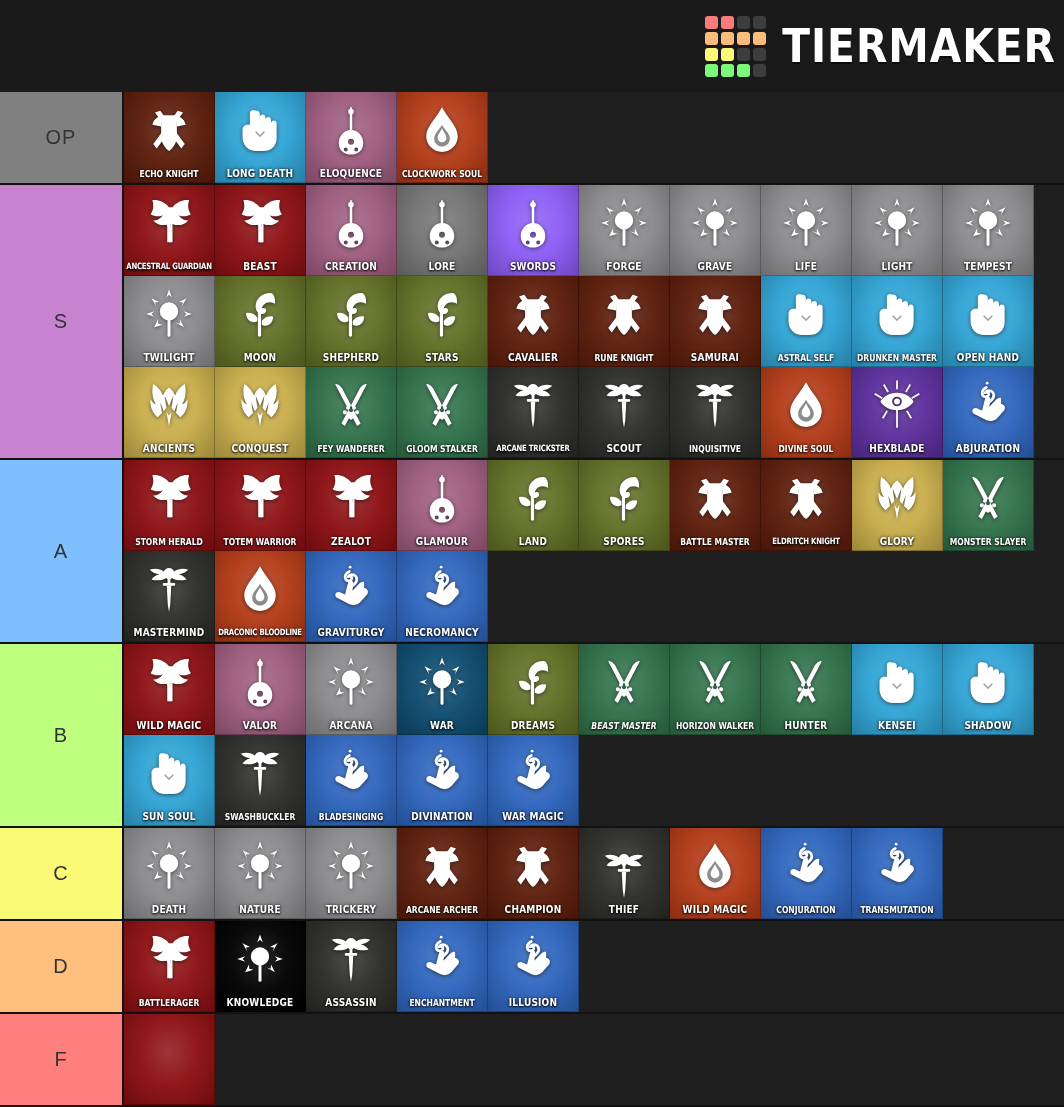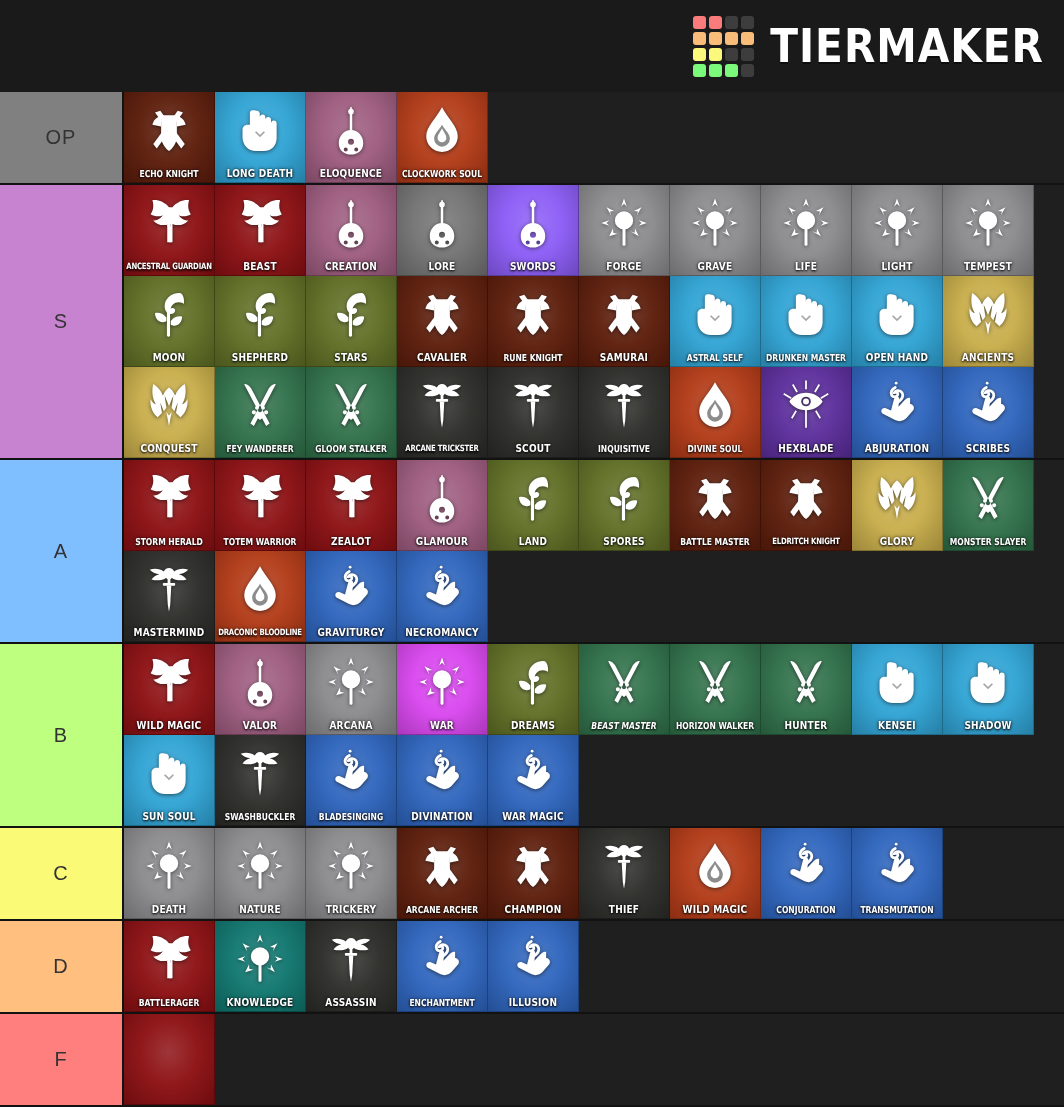--- a/index.html
+++ b/index.html
@@ -14,21 +14,21 @@
   
   .header-row {
     display: flex;
     align-items: stretch;
     height: 92px;
     background: #1a1a1a;
     position: relative;
   }
   .brand {
     position: absolute;
-    right: 16px;
+    right: 4px;
     top: 0;
     height: 92px;
     display: flex;
     align-items: center;
     gap: 12px;
   }
   .brand-grid {
     display: grid;
     grid-template-columns: repeat(4, 13px);
     grid-template-rows: repeat(4, 13px);
@@ -288,20 +288,30 @@
           <div class="tile" style="background: rgb(138, 138, 141);">
             <div class="glow"></div>
             <span><svg viewBox="0 0 64 64" fill="#fff">
                 <path d="M32 4l3.2 9.2L32 10l-3.2 3.2zM12 14l8.6 4.4-4.6.4 1.4 4.6zM52 14l-5.4 9.4 1.4-4.6-4.6-.4zM6 32l9.2-3.2L12 32l3.2 3.2zM58 32l-9.2 3.2L52 32l-3.2-3.2zM15 47l4.4-8.6.4 4.6 4.6 1.4zM49 47l-9.4-5.4 4.6 1.4.4-4.6z"></path>
                 <circle cx="32" cy="29" r="8.2"></circle>
                 <path d="M32 18.5a10.5 10.5 0 1 0 0 21 10.5 10.5 0 0 0 0-21zm0 3.6a6.9 6.9 0 1 1 0 13.8 6.9 6.9 0 0 1 0-13.8z"></path>
                 <rect x="30.3" y="37" width="3.4" height="21" rx="1.5"></rect>
               </svg></span>
             <div class="caption">Tempest</div>
           </div>
+          <div class="tile" style="background: rgb(138, 138, 141);">
+            <div class="glow"></div>
+            <span><svg viewBox="0 0 64 64" fill="#fff">
+                <path d="M32 4l3.2 9.2L32 10l-3.2 3.2zM12 14l8.6 4.4-4.6.4 1.4 4.6zM52 14l-5.4 9.4 1.4-4.6-4.6-.4zM6 32l9.2-3.2L12 32l3.2 3.2zM58 32l-9.2 3.2L52 32l-3.2-3.2zM15 47l4.4-8.6.4 4.6 4.6 1.4zM49 47l-9.4-5.4 4.6 1.4.4-4.6z"></path>
+                <circle cx="32" cy="29" r="8.2"></circle>
+                <path d="M32 18.5a10.5 10.5 0 1 0 0 21 10.5 10.5 0 0 0 0-21zm0 3.6a6.9 6.9 0 1 1 0 13.8 6.9 6.9 0 0 1 0-13.8z"></path>
+                <rect x="30.3" y="37" width="3.4" height="21" rx="1.5"></rect>
+              </svg></span>
+            <div class="caption">Twilight</div>
+          </div>
           <div class="tile" style="background: rgb(95, 110, 36);">
             <div class="glow"></div>
             <span><svg viewBox="0 0 64 64" fill="#fff">
                 <path d="M44 8c-10 0-17 7-17 15 0 5 3 9 7 9 3 0 5-2 5-4 0-2-1-3-3-3-1 0-2 .5-2 1.5 0-4 4-8 9-8 3 0 5 1 6 2 1-5-1-12.5-5-12.5z"></path>
                 <rect x="29.6" y="28" width="3.6" height="30" rx="1.6"></rect>
                 <path d="M29 36c-4-5-9-6-13-5 0 5 3 9 7 10 3 .7 5 .2 6-1zM34 40c4-5 9-6 13-5 0 5-3 9-7 10-3 .7-5 .2-6-1z"></path>
               </svg></span>
             <div class="caption">Moon</div>
           </div>
           <div class="tile" style="background: rgb(95, 110, 36);">
@@ -460,29 +470,20 @@
             <div class="caption">Hexblade</div>
           </div>
           <div class="tile" style="background: rgb(45, 100, 189);">
             <div class="glow"></div>
             <span><svg viewBox="0 0 64 64" fill="#fff">
                 <circle cx="31" cy="7" r="1.6"></circle>
                 <path d="M30 12c-4 2-6 6-4 9 1.6 2.4 5 2.2 6.4.2 1.2-1.8.2-4-1.8-4-1.2 0-2 .8-2 1.8.6-2 2.4-3.4 4.6-3.4 3 0 5.4 2.4 5.4 5.6 0 4.4-4.4 7.2-8 9.6" fill="none" stroke="#fff" stroke-width="3.2" stroke-linecap="round"></path>
                 <path d="M47 24c-2.4-.6-4.4.6-6.4 2.6l-7 7.4 1-8.6c.2-2-1.2-3.4-3-3.2-1.6.2-2.6 1.4-3 3l-3.4 13-6-2.6c-2-.8-4 0-4.8 1.8-.8 2 0 4 2 5l13.4 6.8c4.6 2.4 9.6 1.4 13-2.2l7-8c2-2.2 2-5.2 0-7-1-.8-2-1.2-2.8-1z"></path>
               </svg></span>
             <div class="caption">Abjuration</div>
-          </div>
-          <div class="tile" style="background: rgb(45, 100, 189);">
-            <div class="glow"></div>
-            <span><svg viewBox="0 0 64 64" fill="#fff">
-                <circle cx="31" cy="7" r="1.6"></circle>
-                <path d="M30 12c-4 2-6 6-4 9 1.6 2.4 5 2.2 6.4.2 1.2-1.8.2-4-1.8-4-1.2 0-2 .8-2 1.8.6-2 2.4-3.4 4.6-3.4 3 0 5.4 2.4 5.4 5.6 0 4.4-4.4 7.2-8 9.6" fill="none" stroke="#fff" stroke-width="3.2" stroke-linecap="round"></path>
-                <path d="M47 24c-2.4-.6-4.4.6-6.4 2.6l-7 7.4 1-8.6c.2-2-1.2-3.4-3-3.2-1.6.2-2.6 1.4-3 3l-3.4 13-6-2.6c-2-.8-4 0-4.8 1.8-.8 2 0 4 2 5l13.4 6.8c4.6 2.4 9.6 1.4 13-2.2l7-8c2-2.2 2-5.2 0-7-1-.8-2-1.2-2.8-1z"></path>
-              </svg></span>
-            <div class="caption">Scribes</div>
           </div>
         </div>
       </div>
       <div class="tier-row">
         <div class="tier-label" style="background: rgb(127, 191, 255);">A</div>
         <div class="tier-items">
           <div class="tile" style="background: rgb(140, 15, 18);">
             <div class="glow"></div>
             <span><svg viewBox="0 0 64 64" fill="#fff">
                 <path d="M32 14c-5-6-13-9-19-8 2 6 1 12-2 16 5 3 10 3 14 1-4 5-7 6-11 6 4 5 12 7 18 4v21h4V33c6 3 14 1 18-4-4 0-7-1-11-6 4 2 9 2 14-1-3-4-4-10-2-16-6-1-14 2-19 8zm-2 19h4v3h-4z"></path>
@@ -635,21 +636,21 @@
           <div class="tile" style="background: rgb(138, 138, 141);">
             <div class="glow"></div>
             <span><svg viewBox="0 0 64 64" fill="#fff">
                 <path d="M32 4l3.2 9.2L32 10l-3.2 3.2zM12 14l8.6 4.4-4.6.4 1.4 4.6zM52 14l-5.4 9.4 1.4-4.6-4.6-.4zM6 32l9.2-3.2L12 32l3.2 3.2zM58 32l-9.2 3.2L52 32l-3.2-3.2zM15 47l4.4-8.6.4 4.6 4.6 1.4zM49 47l-9.4-5.4 4.6 1.4.4-4.6z"></path>
                 <circle cx="32" cy="29" r="8.2"></circle>
                 <path d="M32 18.5a10.5 10.5 0 1 0 0 21 10.5 10.5 0 0 0 0-21zm0 3.6a6.9 6.9 0 1 1 0 13.8 6.9 6.9 0 0 1 0-13.8z"></path>
                 <rect x="30.3" y="37" width="3.4" height="21" rx="1.5"></rect>
               </svg></span>
             <div class="caption">Arcana</div>
           </div>
-          <div class="tile" style="background: #d946ef;">
+          <div class="tile" style="background: #0c4a6e;">
             <div class="glow"></div>
             <span><svg viewBox="0 0 64 64" fill="#fff">
                 <path d="M32 4l3.2 9.2L32 10l-3.2 3.2zM12 14l8.6 4.4-4.6.4 1.4 4.6zM52 14l-5.4 9.4 1.4-4.6-4.6-.4zM6 32l9.2-3.2L12 32l3.2 3.2zM58 32l-9.2 3.2L52 32l-3.2-3.2zM15 47l4.4-8.6.4 4.6 4.6 1.4zM49 47l-9.4-5.4 4.6 1.4.4-4.6z"></path>
                 <circle cx="32" cy="29" r="8.2"></circle>
                 <path d="M32 18.5a10.5 10.5 0 1 0 0 21 10.5 10.5 0 0 0 0-21zm0 3.6a6.9 6.9 0 1 1 0 13.8 6.9 6.9 0 0 1 0-13.8z"></path>
                 <rect x="30.3" y="37" width="3.4" height="21" rx="1.5"></rect>
               </svg></span>
             <div class="caption">War</div>
           </div>
           <div class="tile" style="background: rgb(95, 110, 36);">
@@ -796,21 +797,21 @@
             <div class="glow"></div>
             <span><svg viewBox="0 0 64 64" fill="#fff">
                 <path d="M16 12l6-2 28 38-4 5z"></path>
                 <path d="M48 12l-6-2L14 48l4 5z"></path>
                 <path d="M23 15h18v24c0 8-5 14-9 17-4-3-9-9-9-17z"></path>
                 <path d="M41 16c5 1 9 5 10 10l-10 2z"></path>
                 <path d="M23 16c-5 1-9 5-10 10l10 2z"></path>
               </svg></span>
             <div class="caption">Champion</div>
           </div>
-          <div class="tile" style="background: rgb(43, 43, 40);">
+          <div class="tile" style="background: rgb(43, 43, 40); align-items: flex-end;">
             <div class="glow"></div>
             <span><svg viewBox="0 0 64 64" fill="#fff">
                 <path d="M32 8c-3 0-5 2-6 4-4-3-10-4-16-2 3 3 7 5 11 5-4 1-7 3-9 6 6 2 13 1 17-2 0 1 1 2 3 2s3-1 3-2c4 3 11 4 17 2-2-3-5-5-9-6 4 0 8-2 11-5-6-2-12-1-16 2-1-2-3-4-6-4z"></path>
                 <rect x="30.4" y="20" width="3.2" height="6"></rect>
                 <rect x="25" y="25" width="14" height="3.2" rx="1"></rect>
                 <path d="M29.4 28h5.2l-1.2 22-1.4 8-1.4-8z"></path>
               </svg></span>
             <div class="caption">Thief</div>
           </div>
           <div class="tile" style="background: rgb(178, 58, 22);">
@@ -846,21 +847,21 @@
         <div class="tier-label" style="background: rgb(255, 191, 127);">D</div>
         <div class="tier-items">
           <div class="tile" style="background: rgb(140, 15, 18);">
             <div class="glow"></div>
             <span><svg viewBox="0 0 64 64" fill="#fff">
                 <path d="M32 14c-5-6-13-9-19-8 2 6 1 12-2 16 5 3 10 3 14 1-4 5-7 6-11 6 4 5 12 7 18 4v21h4V33c6 3 14 1 18-4-4 0-7-1-11-6 4 2 9 2 14-1-3-4-4-10-2-16-6-1-14 2-19 8zm-2 19h4v3h-4z"></path>
                 <rect x="30" y="30" width="4" height="24"></rect>
               </svg></span>
             <div class="caption tiny">Battlerager</div>
           </div>
-          <div class="tile" style="background: #0f766e;">
+          <div class="tile" style="background: #000000;">
             <div class="glow"></div>
             <span><svg viewBox="0 0 64 64" fill="#fff">
                 <path d="M32 4l3.2 9.2L32 10l-3.2 3.2zM12 14l8.6 4.4-4.6.4 1.4 4.6zM52 14l-5.4 9.4 1.4-4.6-4.6-.4zM6 32l9.2-3.2L12 32l3.2 3.2zM58 32l-9.2 3.2L52 32l-3.2-3.2zM15 47l4.4-8.6.4 4.6 4.6 1.4zM49 47l-9.4-5.4 4.6 1.4.4-4.6z"></path>
                 <circle cx="32" cy="29" r="8.2"></circle>
                 <path d="M32 18.5a10.5 10.5 0 1 0 0 21 10.5 10.5 0 0 0 0-21zm0 3.6a6.9 6.9 0 1 1 0 13.8 6.9 6.9 0 0 1 0-13.8z"></path>
                 <rect x="30.3" y="37" width="3.4" height="21" rx="1.5"></rect>
               </svg></span>
             <div class="caption">Knowledge</div>
           </div>
           <div class="tile" style="background: rgb(43, 43, 40);">

